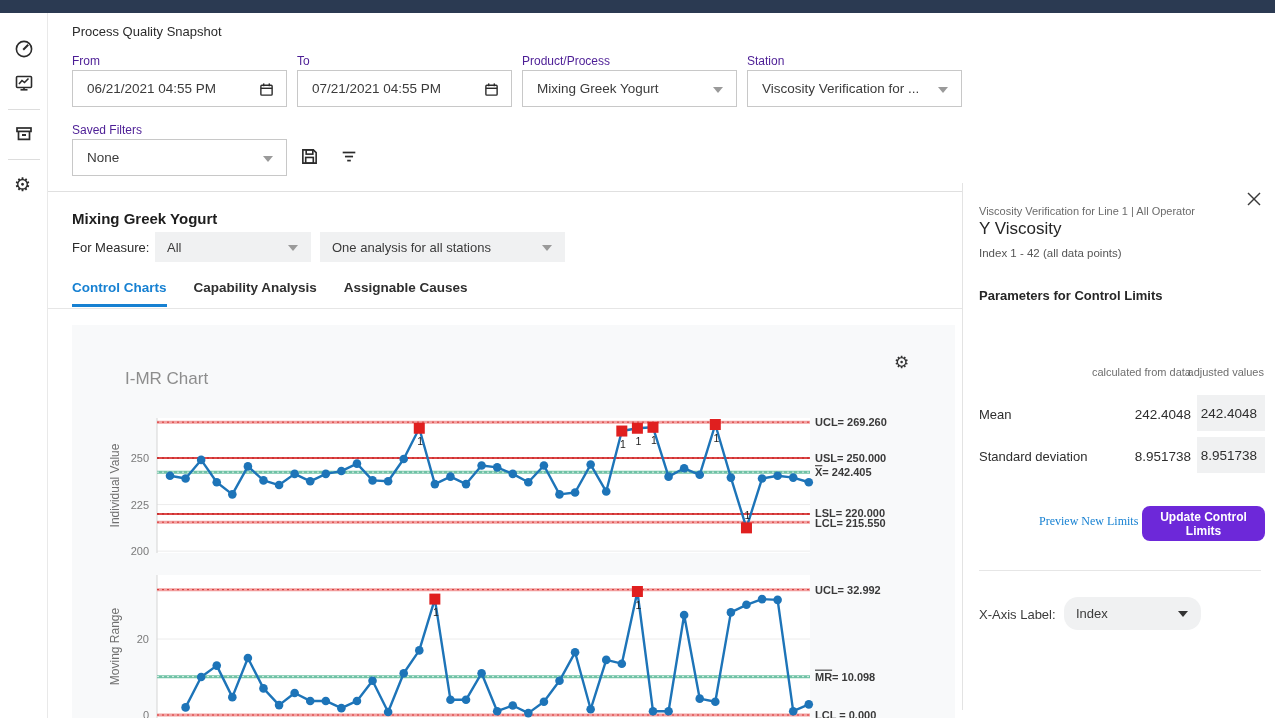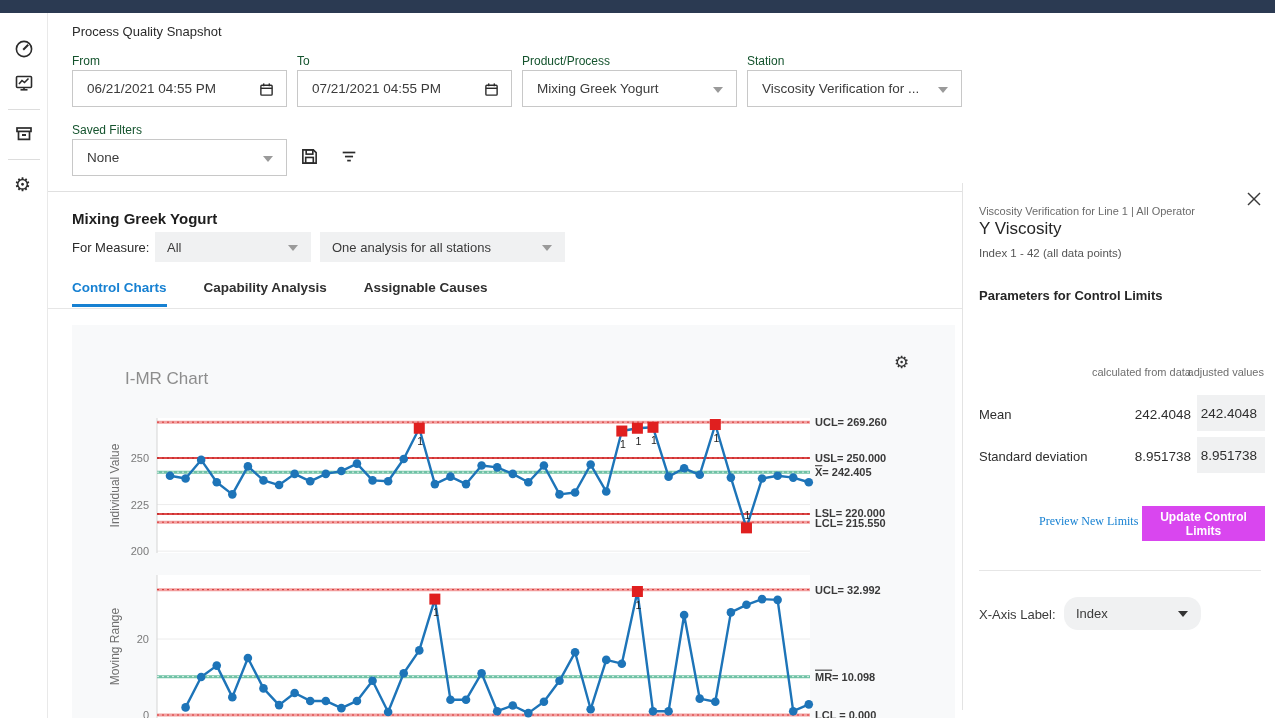--- a/index.html
+++ b/index.html
@@ -11,41 +11,41 @@
   #topbar { left:0; top:0; width:1275px; height:13px; background:#2b3a52; }
 
   
   #sidebar { left:0; top:13px; width:48px; height:705px; background:#fff; border-right:1px solid #e9e9e9; }
   .side-icon { left:14px; width:20px; height:20px; color:#2b2b2b; cursor:pointer; }
   .side-divider { left:8px; width:32px; height:1px; background:#ddd; }
   .glyph-gear { font-size:19px; line-height:20px; color:#2b2b2b; }
 
   
   #filters-title { left:72px; top:24px; font-size:13px; color:#2b2b2b; }
-  .field-label { font-size:12px; color:#14532d; }
+  .field-label { font-size:12px; color:#4c1d95; }
   .input-box { height:37px; background:#fff; border:1px solid #c8c8c8; font-size:13.5px; color:#3b3b3b; }
   input.box-input { width:100%; height:100%; border:none; outline:none; background:transparent;
                     font:13.5px "Liberation Sans",sans-serif; color:#3b3b3b; padding:0 34px 0 14px; }
   .select-box { height:37px; background:#fff; border:1px solid #c8c8c8; font-size:13.5px; color:#3b3b3b;
                 display:flex; align-items:center; padding:0 30px 0 14px; cursor:pointer; }
   .caret { position:absolute; right:13px; top:16px; width:0; height:0;
            border-left:5px solid transparent; border-right:5px solid transparent; border-top:6px solid #9a9a9a; }
   .cal-icon { position:absolute; right:12px; top:11px; }
 
   
   #content-divider { left:48px; top:191px; width:1227px; height:1px; background:#e0e0e0; }
 
   
   #main-heading { left:72px; top:210px; font-size:15px; font-weight:bold; color:#1d1d1d; }
   #measure-label { left:72px; top:240px; font-size:13px; color:#2b2b2b; }
   .gray-select { background:#f0f1f2; border:none; height:30px; display:flex; align-items:center;
                  font-size:13px; color:#3b3b3b; padding:0 28px 0 12px; cursor:pointer; }
   .gray-select .caret { top:13px; }
 
-  #tabs { left:72px; top:280px; display:flex; gap:37px; }
+  #tabs { left:72px; top:280px; display:flex; gap:27px; }
   .tab { font-size:13.5px; font-weight:bold; color:#2f2f2f; padding-bottom:9px; cursor:pointer; }
   .tab.active { color:#1781d2; border-bottom:3px solid #1781d2; }
   #tab-divider { left:48px; top:308px; width:914px; height:1px; background:#e6e6e6; }
 
   
   #chart-card { left:72px; top:325px; width:883px; height:393px; background:#f8f9fa; }
   #chart-type-label { left:53px; top:28px; font-size:17px; color:#8d8d8d;margin-top:16px; }
   #chart-title { left:53px; top:37px; font-size:15px; color:#757575; }
   #chart-gear { left:822px; top:27px; font-size:17px; color:#333; cursor:pointer; }
   #imr-svg { left:0; top:0; }
@@ -60,22 +60,22 @@
   #params-desc { left:16px; top:123px; width:284px; font-size:12px; line-height:19.5px; color:#5a5a5a; }
   .col-header { top:182px; font-size:11px; line-height:14px; color:#6e6e6e; text-align:right; }
   #col-calc { left:128px; width:100px; }
   #col-adj { left:221px; width:80px; }
   .param-label { left:16px; font-size:13px; color:#2e2e2e; }
   .param-calc { width:90px; text-align:right; font-size:13.5px; color:#2e2e2e; }
   .adj-box { left:234px; width:68px; height:36px; background:#f0f1f2; }
   .adj-box input { width:100%; height:100%; border:none; outline:none; background:transparent;
                    font:13.5px "Liberation Sans",sans-serif; color:#2e2e2e; text-align:right; padding-right:8px; }
   #preview-link { left:76px; top:331px; font-size:12px; color:#1781d2; cursor:pointer;font-family:Liberation Serif, serif; }
-  #update-btn { left:179px; top:323px; width:123px; height:35px; background:#d946ef; color:#fff;
-                border:none; border-radius:0; font:bold 12px "Liberation Sans",sans-serif; cursor:pointer; }
+  #update-btn { left:179px; top:323px; width:123px; height:35px; background:#6d28d9; color:#fff;
+                border:none; border-radius:8px; font:bold 12px "Liberation Sans",sans-serif; cursor:pointer; }
   #panel-divider { left:16px; top:387px; width:282px; height:1px; background:#e6e6e6; }
   #xaxis-label { left:16px; top:424px; font-size:13px; color:#3b3b3b; }
   #xaxis-select { left:101px; top:414px; width:137px; height:33px;border-radius:14px; }
   #xaxis-select .caret { border-top-color:#333; top:14px; }
   svg { display:block; }
 </style>
 </head>
 <body>
 
 <div id="topbar" class="abs"></div>

